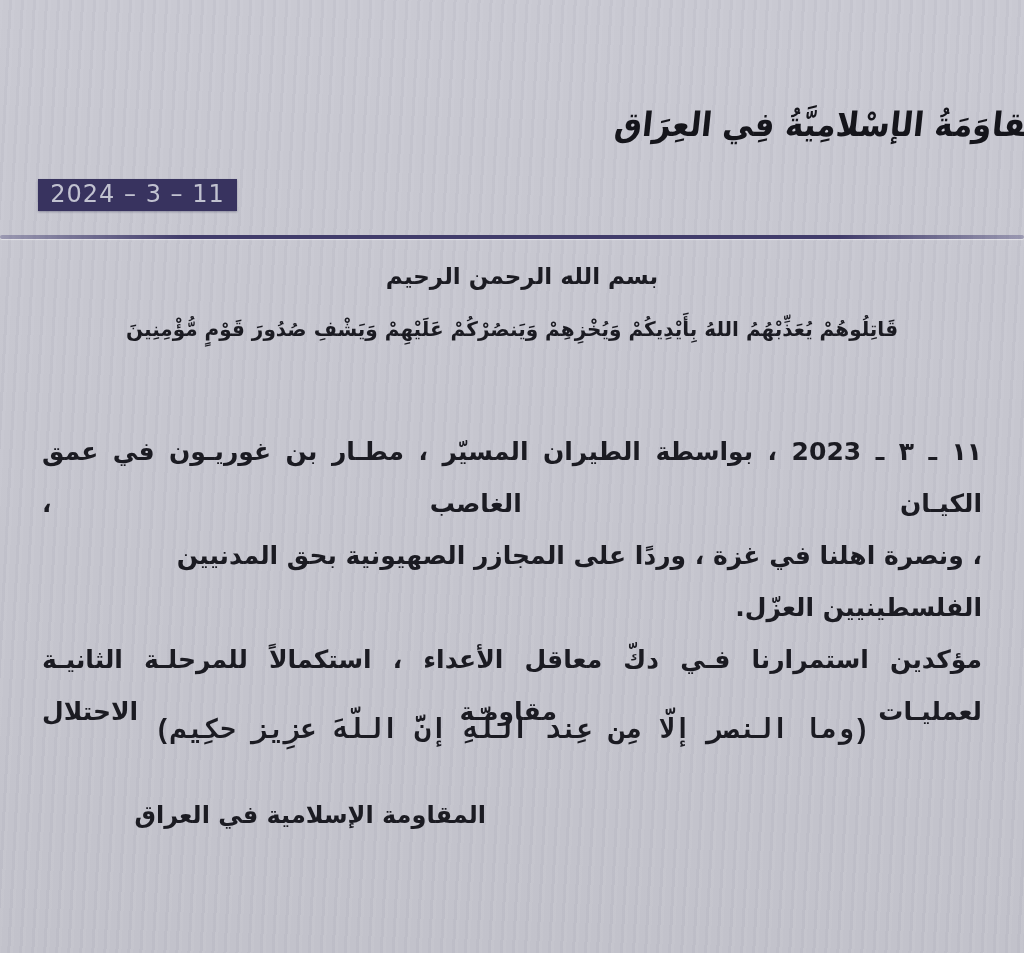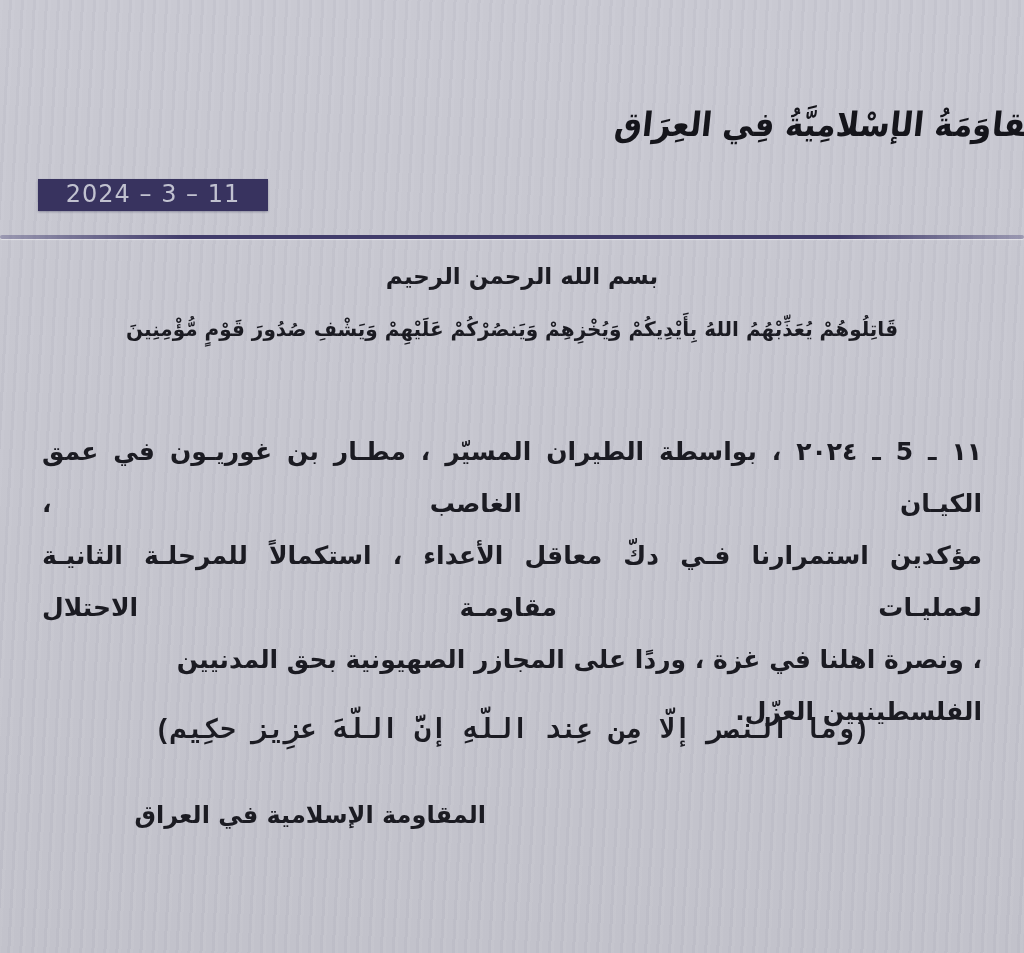--- a/index.html
+++ b/index.html
@@ -28,21 +28,21 @@
   .logo{
     position:absolute;top:86px;right:12px;width:340px;height:76px;
     display:flex;align-items:center;justify-content:center;
     font-size:31px;font-weight:bold;
     transform:skewX(-6deg) scaleY(1.08);
     letter-spacing:-1px;
     color:#15151b;
     white-space:nowrap;
   }
   .date-badge{
-    position:absolute;left:38px;top:179px;width:230px;height:32px;
+    position:absolute;left:38px;top:179px;width:199px;height:32px;
     background:var(--badge-bg);
     color:var(--badge-text);
     font-size:24px;line-height:31px;text-align:center;
     letter-spacing:1px;
     box-shadow:0 1px 2px rgba(30,28,60,0.35);
   }
   .divider{
     position:absolute;top:235px;left:0;right:0;height:4px;border-radius:3px;
     background:linear-gradient(to right,
       rgba(100,96,140,0.45) 0%,
@@ -95,23 +95,23 @@
 
   <div class="date-badge" dir="ltr">2024 – 3 – 11</div>
 
   <div class="divider"></div>
 
   <div class="basmala" dir="rtl">بسم الله الرحمن الرحيم</div>
 
   <div class="verse-top" dir="rtl">قَاتِلُوهُمْ يُعَذِّبْهُمُ اللهُ بِأَيْدِيكُمْ وَيُخْزِهِمْ وَيَنصُرْكُمْ عَلَيْهِمْ وَيَشْفِ صُدُورَ قَوْمٍ مُّؤْمِنِينَ</div>
 
   <div class="statement">
-    <div class="line">١١ ـ 5 ـ ٢٠٢٤ ، بواسطة الطيران المسيّر ، مطـار بن غوريـون في عمق الكيـان الغاصب ،</div>
+    <div class="line">١١ ـ ٣ ـ 2023 ، بواسطة الطيران المسيّر ، مطـار بن غوريـون في عمق الكيـان الغاصب ،</div>
+    <div class="line last">، ونصرة اهلنا في غزة ، وردًا على المجازر الصهيونية بحق المدنيين الفلسطينيين العزّل.</div>
     <div class="line">مؤكدين استمرارنا فـي دكّ معاقل الأعداء ، استكمالاً للمرحلـة الثانيـة لعمليـات مقاومـة الاحتلال</div>
-    <div class="line last">، ونصرة اهلنا في غزة ، وردًا على المجازر الصهيونية بحق المدنيين الفلسطينيين العزّل.</div>
   </div>
 
   <div class="verse-bottom" dir="rtl">(وما النصر إلّا مِن عِند اللّهِ  إنَّ اللّهَ عزِيز حكِيم)</div>
 
   <div class="signature">
     <div class="sig-line">المقاومة الإسلامية في العراق</div>
   </div>
 
 </div>
 

